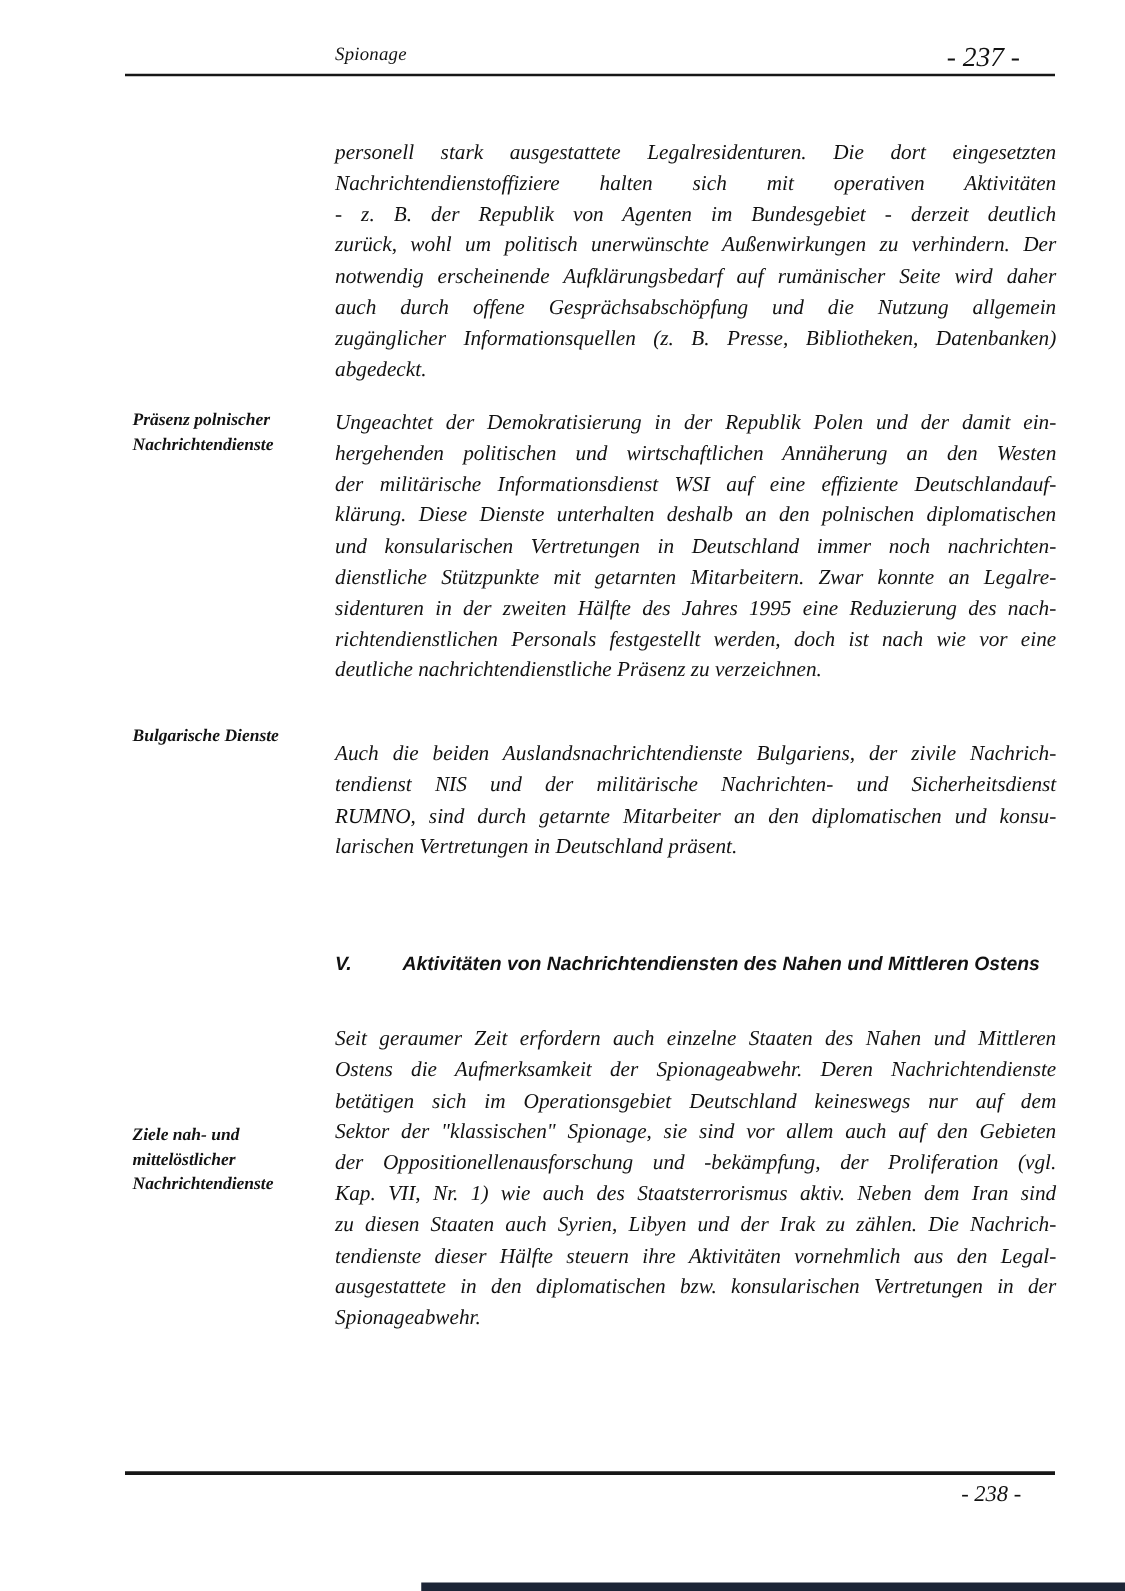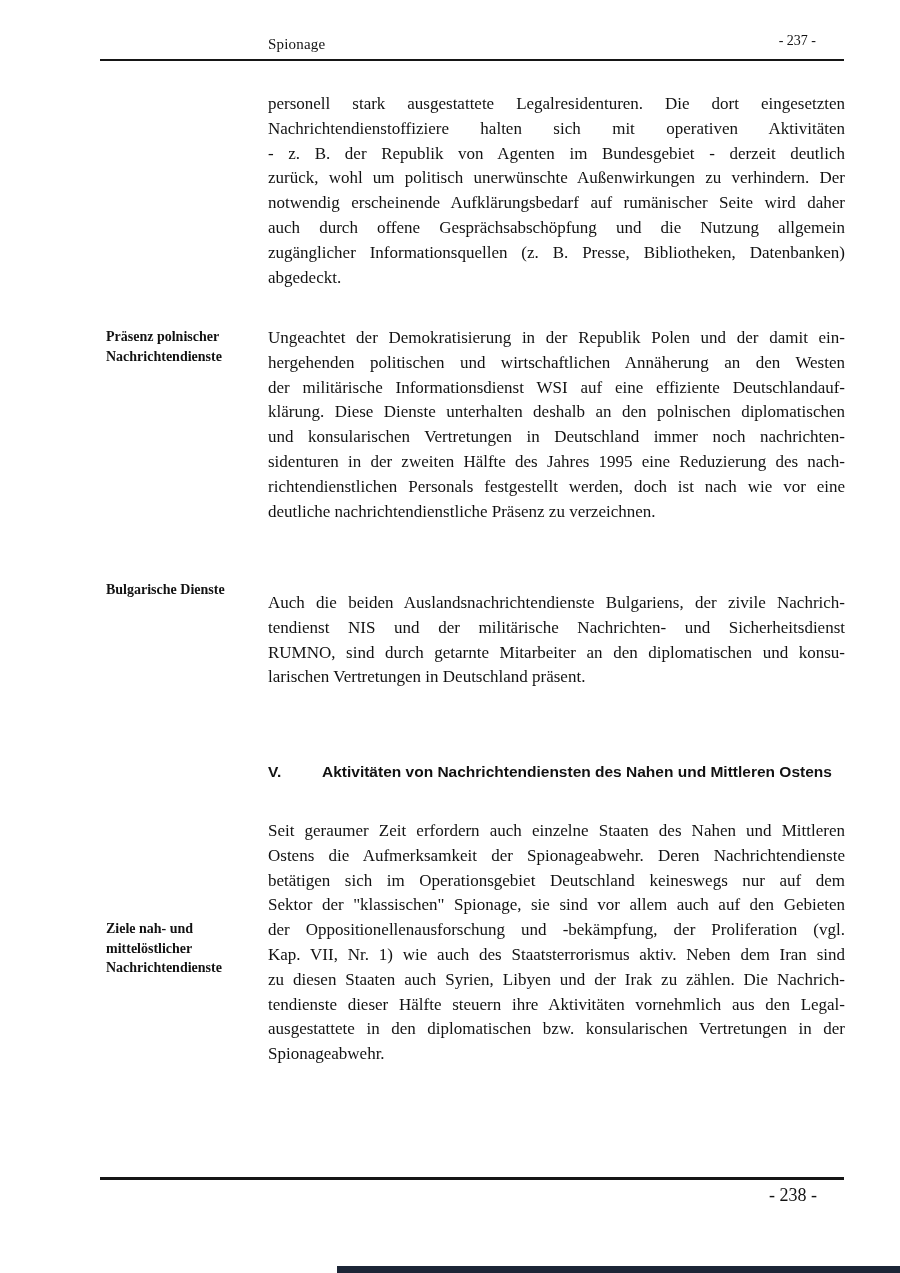--- a/index.html
+++ b/index.html
@@ -4,29 +4,30 @@
 <style>
   html, body { margin: 0; padding: 0; background: #ffffff; }
   .page {
     position: relative;
     width: 900px;
     height: 1273px;
     background: #ffffff;
     color: #121212;
     font-family: "Liberation Serif", serif;
     overflow: hidden;
+    font-style: italic;
   }
   
   .running-title {
     position: absolute; left: 268px; top: 36px;
     font-size: 15px; letter-spacing: 0.2px;
   }
   .page-num-top {
     position: absolute; right: 84px; top: 33px;
-    font-size: 14px;
+    font-size: 22px;
   }
   .rule {
     position: absolute; left: 100px; width: 744px; height: 2px;
     background: #161616;
   }
   .rule-top { top: 59px; }
   .rule-bottom { top: 1177px; height: 2.5px; }
   .page-num-bottom {
     position: absolute; right: 83px; top: 1185px;
     font-size: 18px;
@@ -35,33 +36,33 @@
   .para {
     position: absolute; left: 268px; width: 577px;
     font-size: 17px;
   }
   .para > div {
     height: 24.8px; line-height: 24.8px;
     text-align: justify; text-align-last: justify;
     white-space: nowrap;
   }
   .para > div:last-child { text-align-last: left; }
-  .p1 { top: 92px; }
+  .p1 { top: 110px; }
   .p2 { top: 326px; }
   .p3 { top: 591px; }
   .p4 { top: 819px; }
   
   .margin-label {
     position: absolute; left: 106px; width: 155px;
     font-weight: bold; font-size: 14px;
   }
   .margin-label > div { line-height: 19.5px; }
   .label-p2 { top: 327px; }
   .label-p3 { top: 580px; }
-  .label-p4 { top: 919px; }
+  .label-p4 { top: 899px; }
   
   .section-heading {
     position: absolute; left: 268px; top: 763px; width: 590px;
     font-family: "Liberation Sans", sans-serif;
     font-weight: bold; font-size: 15.5px;
     display: flex;
   }
   .section-heading .num { width: 54px; flex: 0 0 54px; }
   
   .bottom-bar {
@@ -92,20 +93,21 @@
   <div class="margin-label label-p2">
       <div>Präsenz polnischer</div>
       <div>Nachrichtendienste</div>
     </div>
   <div class="para p2">
       <div>Ungeachtet der Demokratisierung in der Republik Polen und der damit ein-</div>
       <div>hergehenden politischen und wirtschaftlichen Annäherung an den Westen</div>
       <div>der militärische Informationsdienst WSI auf eine effiziente Deutschlandauf-</div>
       <div>klärung. Diese Dienste unterhalten deshalb an den polnischen diplomatischen</div>
       <div>und konsularischen Vertretungen in Deutschland immer noch nachrichten-</div>
+      <div>dienstliche Stützpunkte mit getarnten Mitarbeitern. Zwar konnte an Legalre-</div>
       <div>sidenturen in der zweiten Hälfte des Jahres 1995 eine Reduzierung des nach-</div>
       <div>richtendienstlichen Personals festgestellt werden, doch ist nach wie vor eine</div>
       <div>deutliche nachrichtendienstliche Präsenz zu verzeichnen.</div>
     </div>
 
   <div class="margin-label label-p3">
       <div>Bulgarische Dienste</div>
     </div>
   <div class="para p3">
       <div>Auch die beiden Auslandsnachrichtendienste Bulgariens, der zivile Nachrich-</div>

